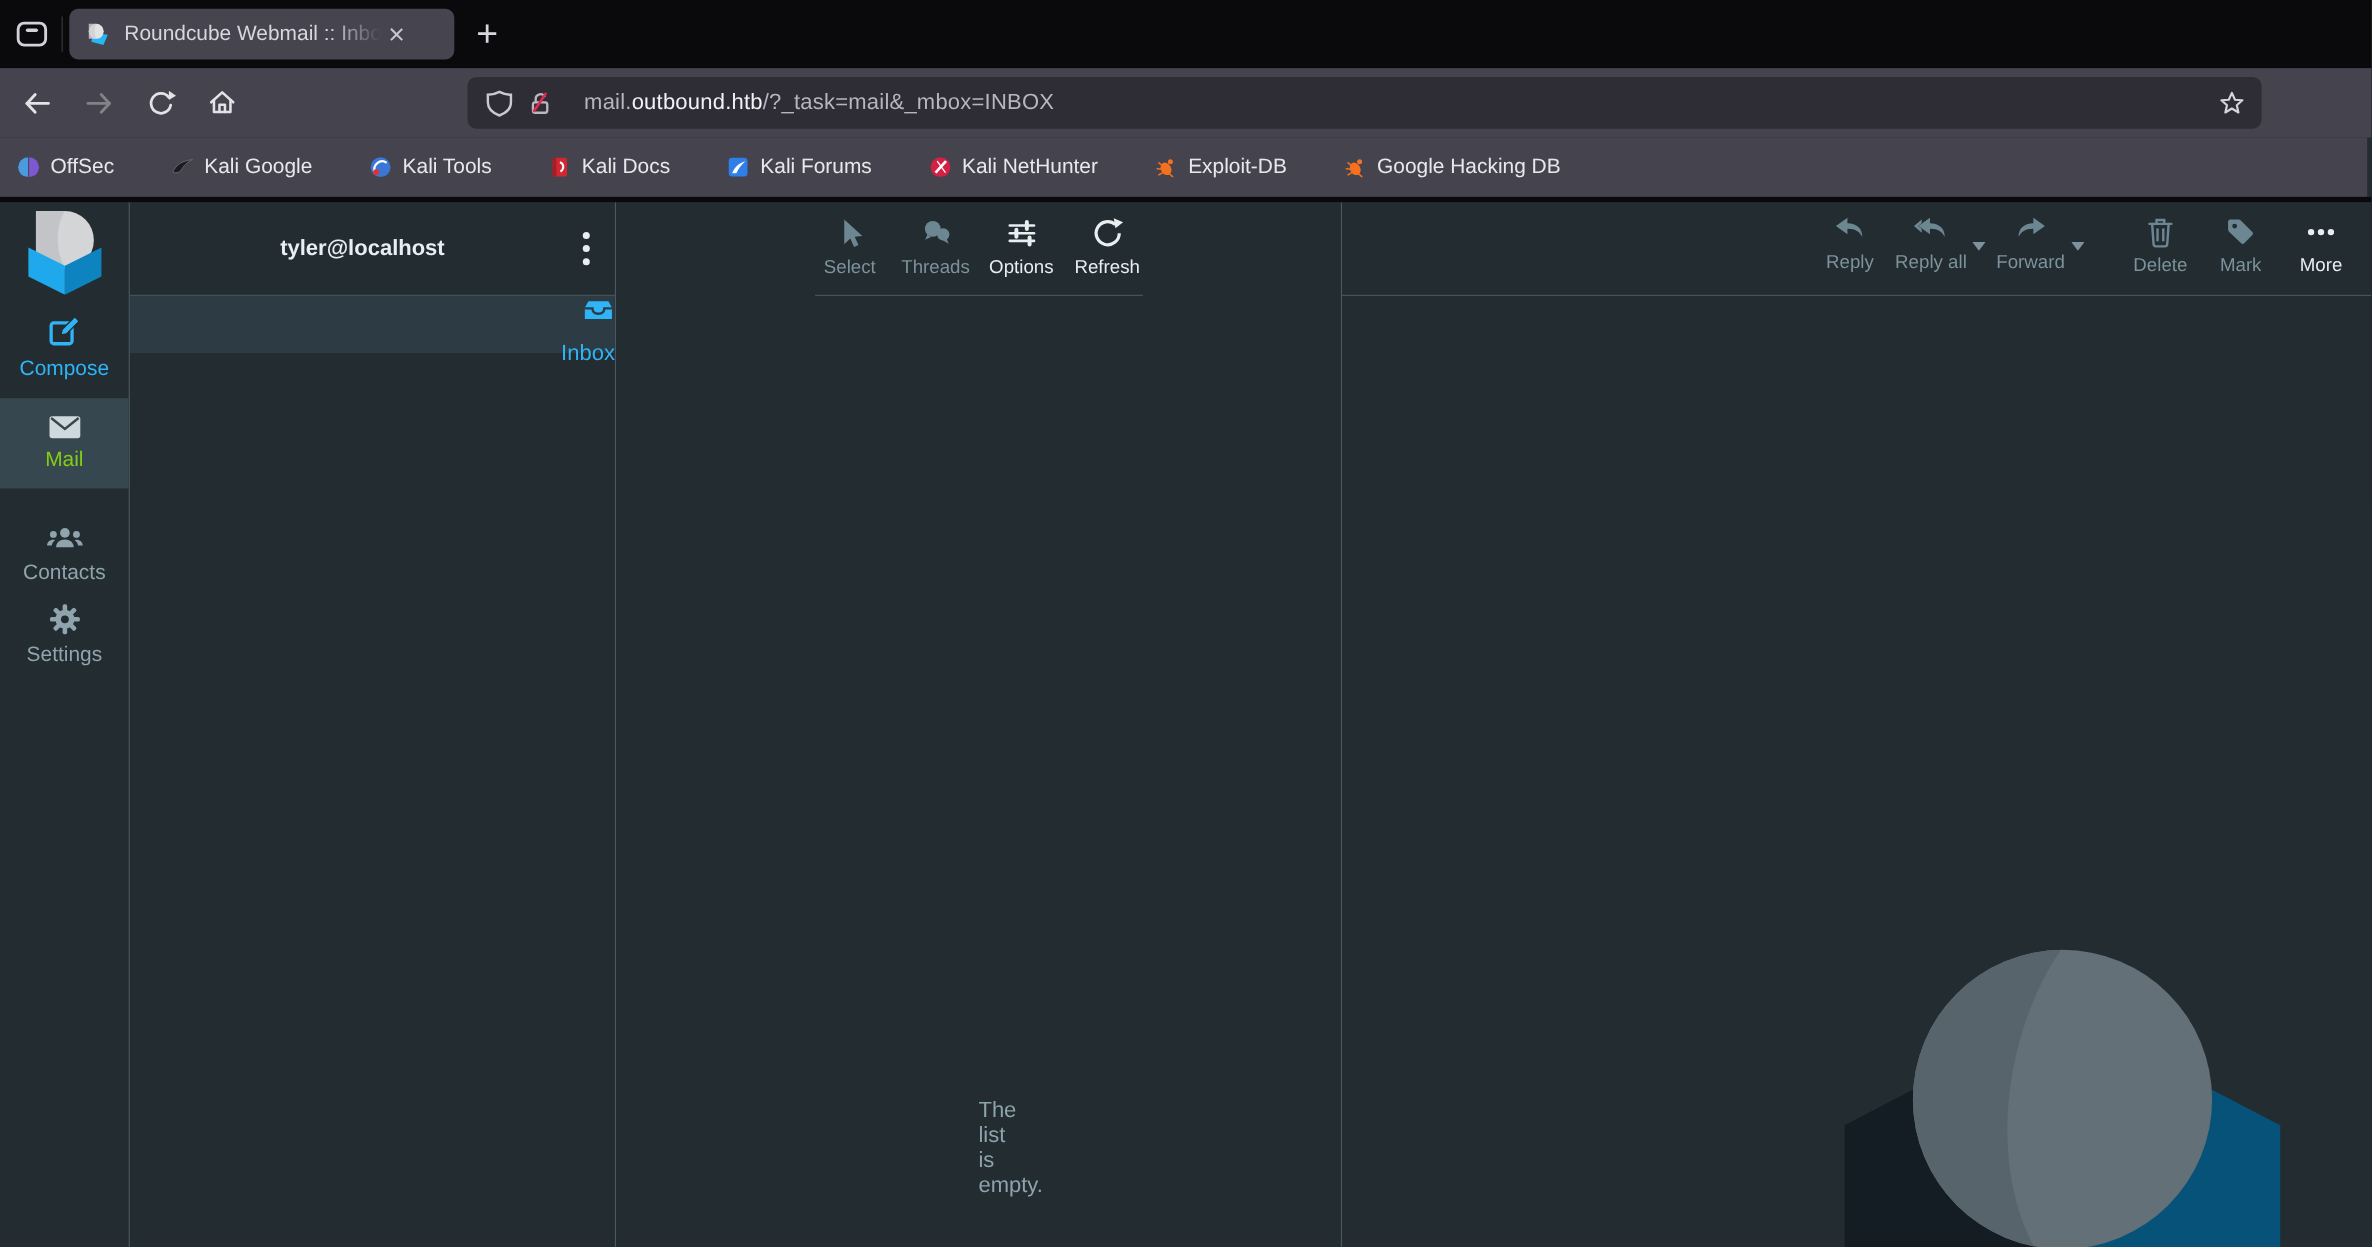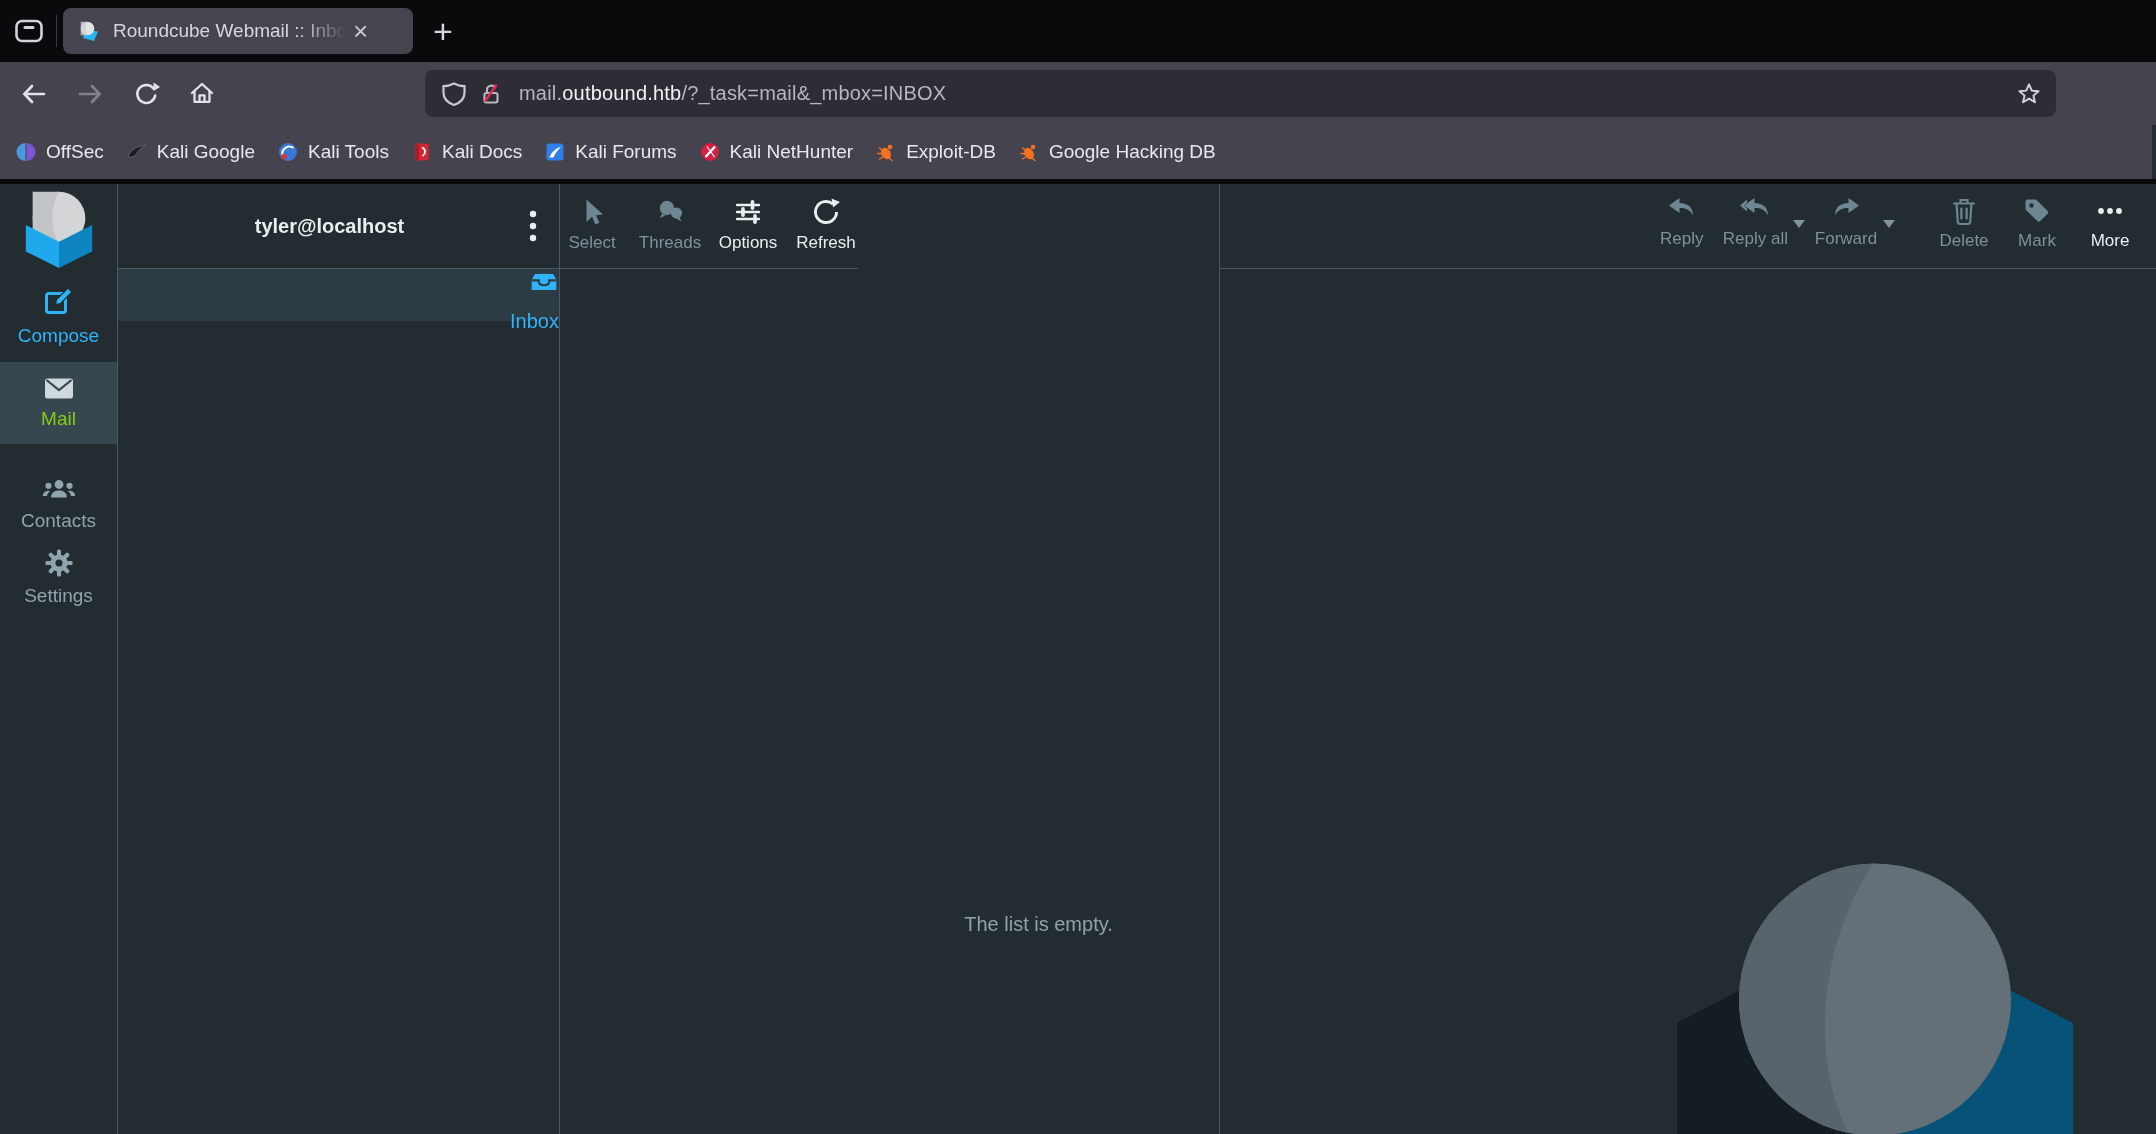--- a/index.html
+++ b/index.html
@@ -20,25 +20,25 @@
     -webkit-mask-image:linear-gradient(90deg,#000 78%,transparent 98%);
             mask-image:linear-gradient(90deg,#000 78%,transparent 98%);}
   .tab-close{color:#c6c6ce;font-size:26px;line-height:1;margin-left:2px;cursor:default;}
   .newtab-btn{color:#d6d6dc;font-size:34px;font-weight:300;margin-left:20px;line-height:1;}
 
   .navbar{position:absolute;top:62px;left:0;right:0;height:63px;background:var(--chrome_toolbar,#45444e);display:flex;align-items:center;}
   .nav-icons{display:flex;gap:20px;margin-left:16px;}
   .nav-btn{width:36px;height:36px;display:flex;align-items:center;justify-content:center;border-radius:5px;}
   .urlbar{position:absolute;left:425px;top:8px;width:1631px;height:47px;background:var(--urlbar_bg,#2e2d36);border-radius:8px;display:flex;align-items:center;}
   .urlbar .sec-icons{display:flex;align-items:center;gap:12px;margin-left:16px;}
-  .url-text{margin-left:16px;font-size:20px;color:#b6b6bf;letter-spacing:.2px;white-space:nowrap;}
+  .url-text{margin-left:28px;font-size:20px;color:#b6b6bf;letter-spacing:.2px;white-space:nowrap;}
   .url-text .domain{color:#f2f2f5;}
   .star-btn{margin-left:auto;margin-right:14px;display:flex;align-items:center;}
 
-  .bookmarksbar{position:absolute;top:125px;left:0;right:4px;height:54px;background:var(--chrome_toolbar,#45444e);display:flex;align-items:center;gap:22px;padding-left:15px;}
+  .bookmarksbar{position:absolute;top:125px;left:0;right:4px;height:54px;background:var(--chrome_toolbar,#45444e);display:flex;align-items:center;gap:51px;padding-left:15px;}
   .bookmark{display:flex;align-items:center;gap:9px;color:#e8e8ec;font-size:19px;white-space:nowrap;}
   .chrome-divider{position:absolute;top:179px;left:0;right:0;height:5px;background:var(--chrome_dark,#0a0a0d);}
 
   
   .app{position:absolute;top:184px;left:0;right:0;bottom:0;display:flex;background:var(--panel_bg,#232c30);}
 
   
   .taskmenu{width:118px;min-width:118px;border-right:1px solid var(--border,#4a5961);position:relative;background:var(--panel_bg,#232c30);text-decoration:underline;}
   .task-item{position:absolute;left:0;right:0;display:flex;flex-direction:column;align-items:center;justify-content:center;gap:7px;font-size:19px;color:#8fa5ae;}
   .t-logo{top:2px;height:82px;}
@@ -48,21 +48,21 @@
   .t-settings{top:358px;height:70px;}
 
   
   .folderpane{width:442px;min-width:442px;border-right:1px solid var(--border,#4a5961);background:var(--panel_bg,#232c30);display:flex;flex-direction:column;}
   .folder-header{height:85px;min-height:85px;border-bottom:1px solid var(--border,#4a5961);display:flex;align-items:center;}
   .account-name{flex:1;text-align:center;font-weight:bold;font-size:20px;color:#e9eef1;padding-left:34px;}
   .kebab-btn{width:52px;display:flex;align-items:center;justify-content:center;}
   .folder-inbox{height:52px;min-height:52px;background:var(--inbox_bg,#2d3c44);display:flex;align-items:flex-end;gap:15px;padding-left:6px;color:var(--accent,#2fb4f7);font-size:20px;flex-direction:column;}
 
   
-  .listpane{width:660px;min-width:660px;border-right:1px solid var(--border,#4a5961);background:var(--panel_bg,#232c30);display:flex;}
+  .listpane{width:660px;min-width:660px;border-right:1px solid var(--border,#4a5961);background:var(--panel_bg,#232c30);display:flex;flex-direction:column;align-items:center;}
   .list-toolbar{height:85px;min-height:85px;border-bottom:1px solid var(--border,#4a5961);display:flex;justify-content:center;gap:14px;padding-top:12px;}
   .tb-btn{display:flex;flex-direction:column;align-items:center;gap:5px;font-size:17px;min-width:64px;}
   .tb-btn .cap{white-space:nowrap;}
   .tb-dim{color:#7d929c;}
   .tb-dim svg{color:#6d8792;}
   .tb-bright{color:#e9eef1;}
   .tb-bright svg{color:#e9eef1;}
   .search-row{height:57px;min-height:57px;border-bottom:1px solid var(--border,#4a5961);display:flex;align-items:center;padding:0 18px;gap:14px;}
   .search-input{flex:1;background:transparent;border:none;outline:none;font-family:"Liberation Sans",sans-serif;font-size:20px;color:#cfd8dc;}
   .search-input::placeholder{color:#7f949e;opacity:1;}

